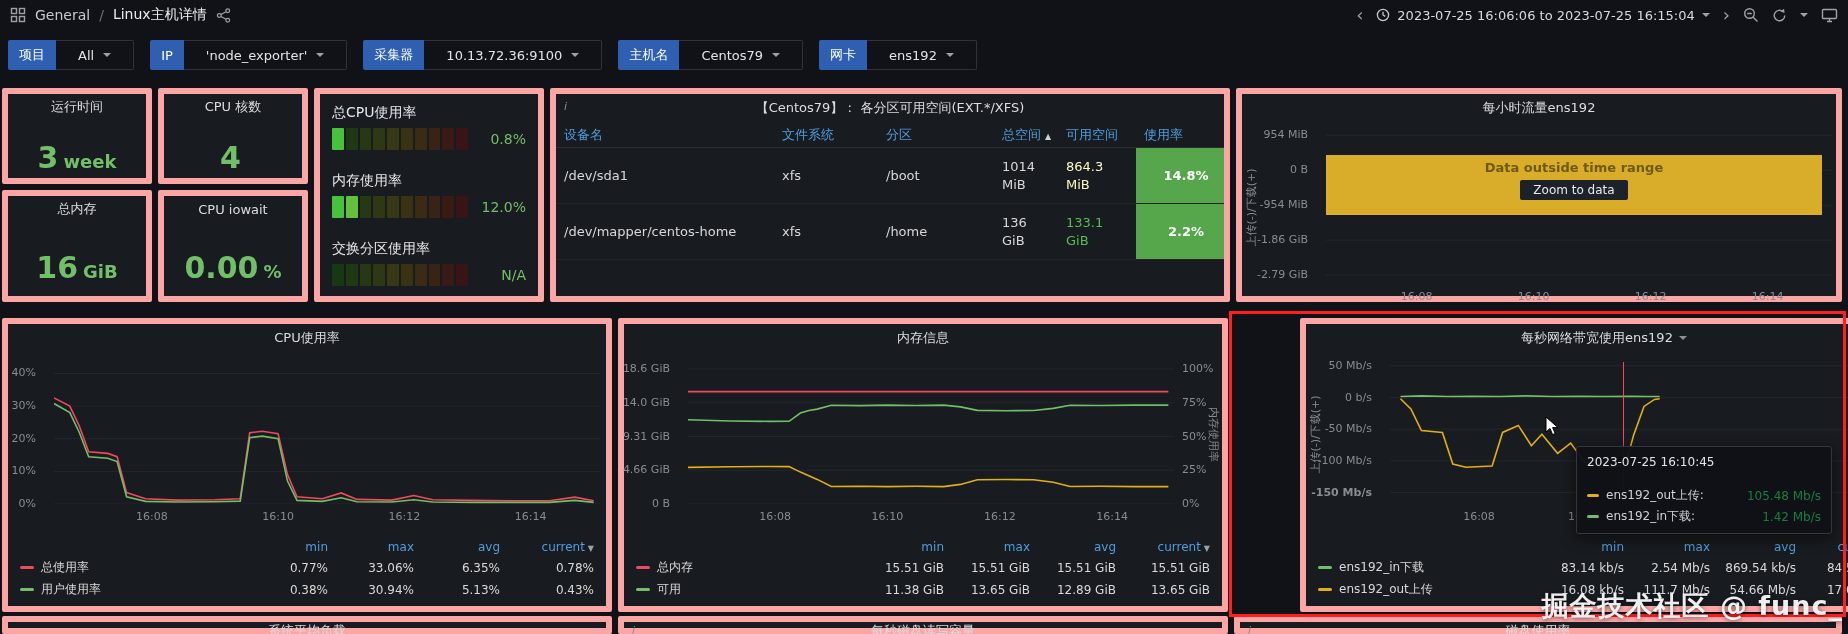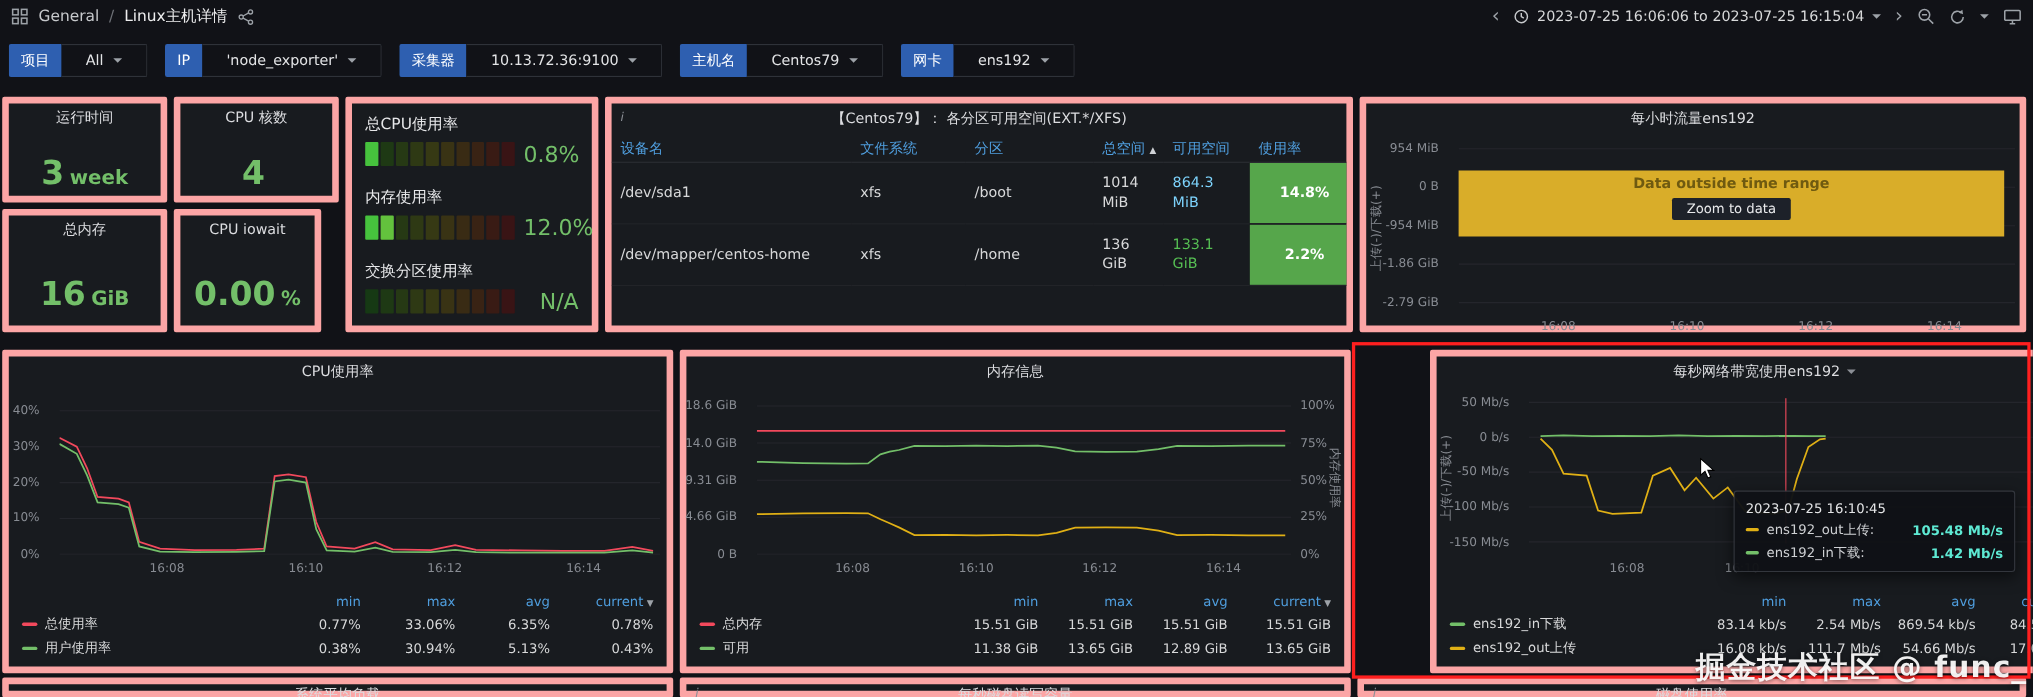--- a/index.html
+++ b/index.html
@@ -39,21 +39,21 @@
   .stat-val{position:absolute;left:0;right:0;top:24px;bottom:4px;display:flex;align-items:center;
     justify-content:center;color:var(--green);}
   .sv{font-size:30px;font-weight:600;}
   .su{font-size:18px;font-weight:600;margin-left:5px;margin-top:7px;}
   
   #gauge-rows{position:absolute;inset:10px 12px;display:flex;flex-direction:column;justify-content:space-between;}
   .gtitle{font-size:14px;color:#e6e7e9;margin-bottom:6px;}
   .gbarrow{display:flex;align-items:center;gap:8px;}
   .gbar{flex:1;display:flex;gap:2px;height:22px;}
   .gcell{flex:1;border-radius:1px;}
-  .gval{width:50px;text-align:right;font-size:20px;color:var(--green);}
+  .gval{width:50px;text-align:right;font-size:14px;color:var(--green);}
   
   #tbl-wrap{position:absolute;left:0;right:0;top:28px;bottom:0;overflow:hidden;}
   table{width:100%;border-collapse:collapse;table-layout:fixed;font-size:13px;}
   th{text-align:left;font-weight:400;color:var(--hblue);padding:3px 8px;height:19px;
     border-bottom:1px solid #2c2e33;cursor:pointer;white-space:nowrap;overflow:hidden;}
   td{padding:4px 8px;border-bottom:1px solid #222428;color:#d8d9da;height:56px;box-sizing:border-box;
     vertical-align:middle;overflow:hidden;line-height:1.35;word-wrap:break-word;}
   td.usagetd{padding:0;}
   .usagecell{height:55px;display:flex;align-items:center;justify-content:center;color:#fff;
     font-weight:700;background:var(--usage);}
@@ -76,25 +76,25 @@
   .vcursor{position:absolute;top:0;bottom:0;width:1px;background:var(--red);z-index:3;}
   
   .band{position:absolute;left:84px;right:14px;top:61px;height:60px;background:#d9ad29;z-index:4;
     display:flex;flex-direction:column;align-items:center;padding-top:5px;gap:5px;box-sizing:border-box;}
   .band-msg{font-size:13px;font-weight:700;color:#6f5a10;}
   .band-btn{background:#1d2129;color:#e8e9eb;font-size:12px;padding:3px 13px;border-radius:2px;cursor:pointer;}
   
   #net-tooltip{position:absolute;left:1576px;top:446px;width:256px;background:rgba(16,18,22,.97);
     border:1px solid #33363d;border-radius:3px;padding:8px 10px;font-size:12px;z-index:30;
     box-shadow:0 4px 14px rgba(0,0,0,.55);box-sizing:border-box;}
-  .tt-title{margin-bottom:4px;color:#e4e5e7;}
+  .tt-title{margin-bottom:18px;color:#e4e5e7;}
   .tt-row{display:flex;align-items:center;gap:7px;margin-top:4px;}
   .tt-mark{width:12px;height:3px;border-radius:2px;flex:0 0 auto;}
   .tt-name{color:#cfd1d4;}
-  .tt-val{margin-left:auto;font-weight:700;color:#5eead4;}
+  .tt-val{margin-left:auto;font-weight:400;color:#15803d;}
   
   #red-box{position:absolute;left:1229px;top:311px;width:617px;height:306px;border:3px solid #ff1f1f;
     z-index:25;pointer-events:none;box-sizing:border-box;}
   #watermark{position:absolute;right:5px;top:588px;font-size:27px;font-weight:700;
     color:rgba(255,255,255,.93);z-index:40;letter-spacing:1px;text-shadow:0 1px 4px rgba(0,0,0,.55);}
   #cursor-arrow{position:absolute;left:1545px;top:416px;z-index:45;pointer-events:none;}
   .sliver{height:18px;top:616px;}
   .sliver .ptitle{height:17px;font-size:13px;}
 </style>
 </head>
@@ -213,21 +213,21 @@
       <span class="su"></span>
   </div>
 </div>
 <div class="panel stat" style="left:2px;top:190px;width:150px;height:112px">
   <div class="ptitle">总内存</div>
   <div class="stat-val" style="align-items:baseline;padding-top:30px">
     <span class="sv">16</span>
       <span class="su">GiB</span>
   </div>
 </div>
-<div class="panel stat" style="left:158px;top:190px;width:134px;height:112px">
+<div class="panel stat" style="left:158px;top:190px;width:150px;height:112px">
   <div class="ptitle">CPU iowait</div>
   <div class="stat-val" style="align-items:baseline;padding-top:30px">
     <span class="sv">0.00</span>
       <span class="su">%</span>
   </div>
 </div>
 
 <div class="panel" style="left:314px;top:88px;width:230px;height:214px">
   <div id="gauge-rows">
       <div class="grow">
@@ -309,21 +309,21 @@
             <th><span>可用空间</span></th>
             <th><span>使用率</span></th>
           </tr>
         </thead>
       <tbody id="tbl-body">
           <tr>
             <td>/dev/sda1</td>
             <td>xfs</td>
             <td>/boot</td>
             <td>1014 MiB</td>
-            <td style="color: #7dd3fc;">864.3 MiB</td>
+            <td style="color: #fef9c3;">864.3 MiB</td>
             <td class="usagetd">
               <div class="usagecell">14.8%</div>
             </td>
           </tr>
           <tr>
             <td>/dev/mapper/centos-home</td>
             <td>xfs</td>
             <td>/home</td>
             <td>136 GiB</td>
             <td style="color: rgb(86, 191, 83);">133.1 GiB</td>
@@ -508,21 +508,21 @@
       </div>
       <div class="lg-v">16.08 kb/s</div>
       <div class="lg-v">111.7 Mb/s</div>
       <div class="lg-v">54.66 Mb/s</div>
       <div class="lg-v">17.01 kb/s</div>
     </div>
 <div class="tick" style="top: 34.8036px; right: 530px;">50 Mb/s</div>
     <div class="tick" style="top: 66.5px; right: 530px;">0 b/s</div>
     <div class="tick" style="top: 98.1964px; right: 530px;">-50 Mb/s</div>
     <div class="tick" style="top: 129.893px; right: 530px;">-100 Mb/s</div>
-    <div class="tick" style="top: 161.589px; right: 530px;">-150 Mb/s</div>
+    <div class="tick" style="top: 161.589px; right: 530px; font-weight: bold;">-150 Mb/s</div>
     <div class="tick xtick" style="top: 186px; left: 153.031px; width: 40px;">16:08</div>
     <div class="tick xtick" style="top: 186px; left: 257.773px; width: 40px;">16:10</div>
   </div>
 
 <div id="net-tooltip">
   <div class="tt-title">2023-07-25 16:10:45</div>
   <div id="tt-rows">
       <div class="tt-row">
         <span class="tt-mark" style="background: rgb(224, 176, 21);"></span>
         <span class="tt-name">ens192_out上传:</span>

